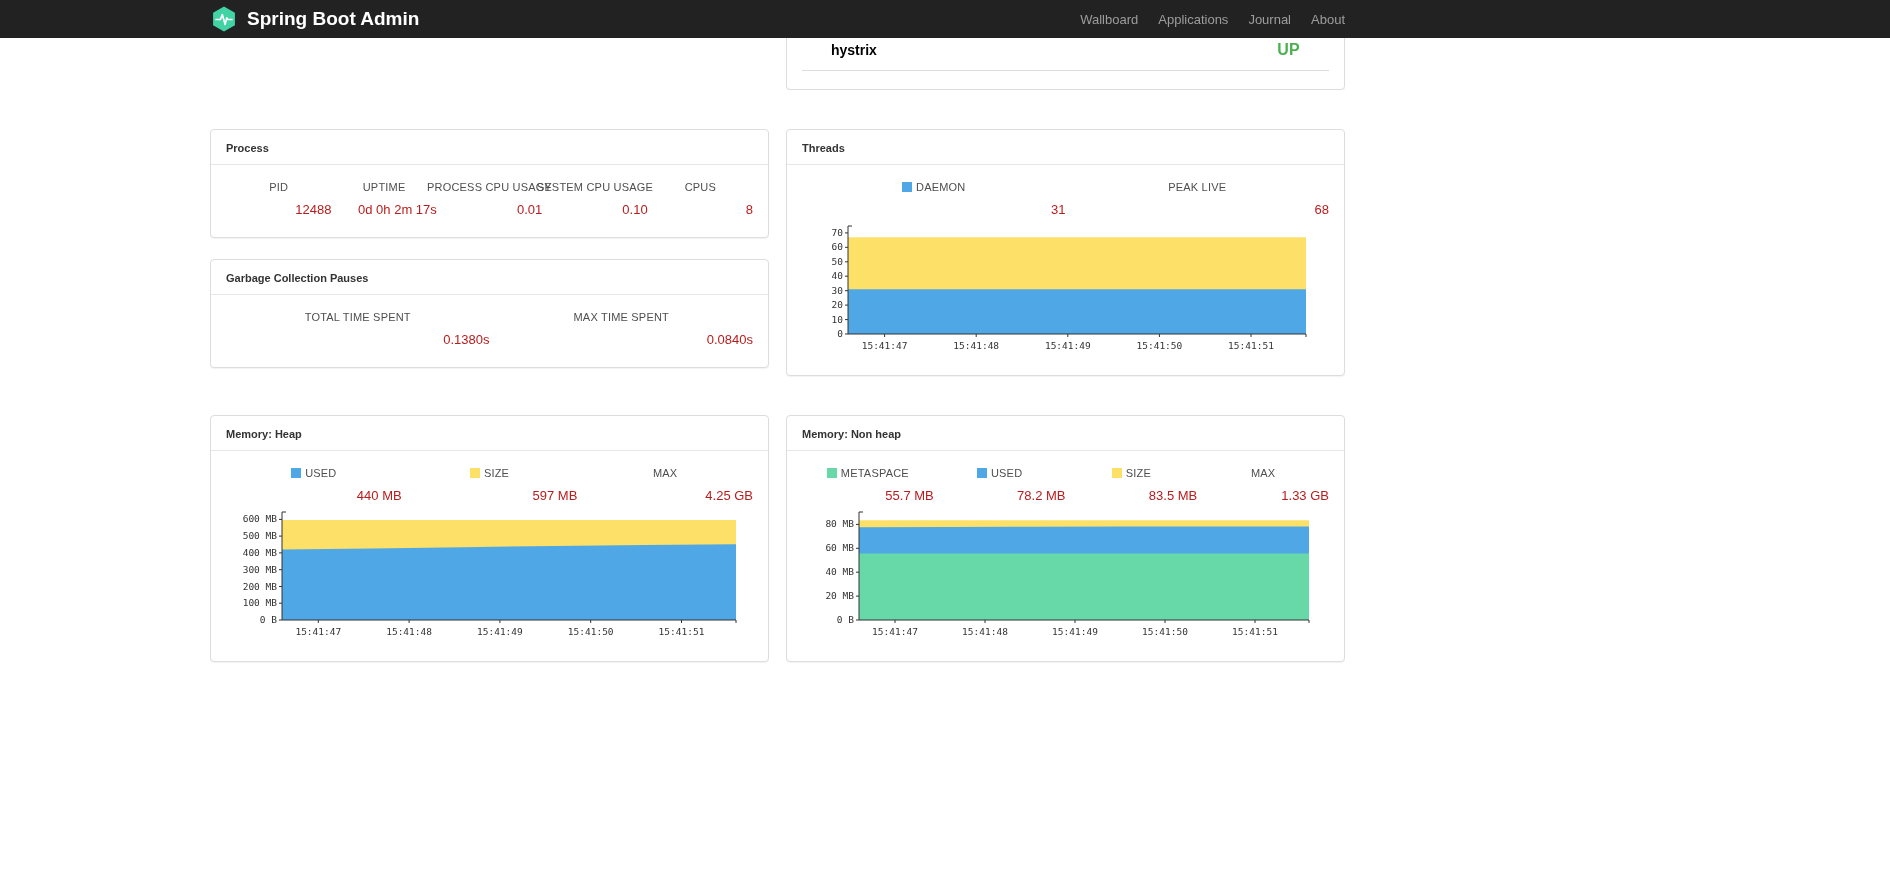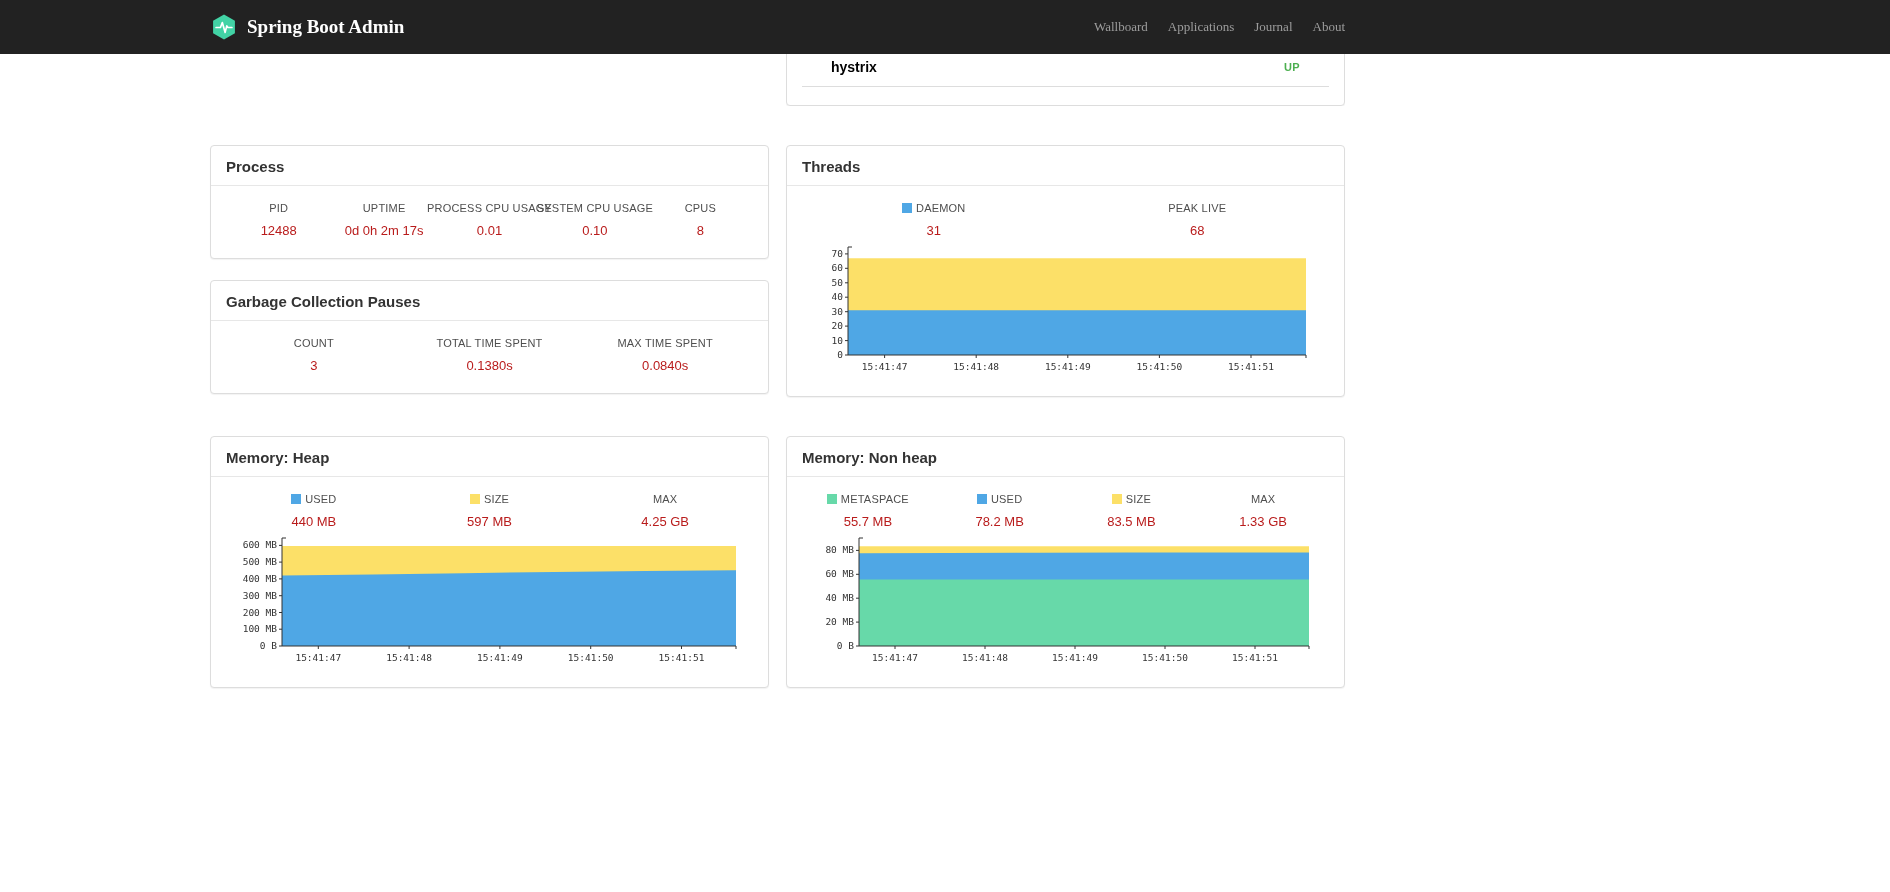--- a/index.html
+++ b/index.html
@@ -3,52 +3,52 @@
 <meta charset="utf-8">
 <title>Spring Boot Admin</title>
 <style>
   * { box-sizing: border-box; margin: 0; padding: 0; }
   html, body { background: #fff; }
   body {
     width: 1890px; height: 892px; overflow: hidden; position: relative;
     font-family: "Liberation Sans", "DejaVu Sans", sans-serif; color: #333;
   }
   
-  .navbar { height: 54px; background: #222; font-family: Liberation Serif, serif; }
+  .navbar { height: 38px; background: #222; }
   .navbar-inner {
     width: 1135px; margin-left: 210px; height: 100%;
     display: flex; align-items: center; justify-content: space-between;
   }
   .brand { display: flex; align-items: center; gap: 9px; color: #fff;
            font-size: 19px; font-weight: 700; cursor: pointer; white-space: nowrap; }
   .nav-links { display: flex; gap: 20px; }
   .nav-link { color: #9d9d9d; font-size: 13px; cursor: pointer; white-space: nowrap; }
   
   .container { width: 1135px; margin-left: 210px; }
   .grid { display: grid; grid-template-columns: 1fr 1fr; column-gap: 17px; row-gap: 39px; }
   .left-stack .panel + .panel { margin-top: 21px; }
   
   .panel { background: #fff; border: 1px solid #ddd; border-radius: 4px;
            box-shadow: 0 1px 1px rgba(0,0,0,.05); }
   .panel-heading { padding: 12px 15px 10px; border-bottom: 1px solid #e7e7e7;
-                   font-size: 15px; font-weight: 700; color: #333; }
+                   font-size: 11px; font-weight: 700; color: #333; }
   .panel-body { padding: 16px 15px 20px; }
   
   .cut-wrap { height: 52px; overflow: hidden; position: relative; }
   .apps-panel { position: absolute; bottom: 0; left: 0; right: 0;
                 border: 1px solid #ddd; border-radius: 4px; background: #fff; }
   .app-row { margin: 0 15px; padding: 10px 29px 11px;
              display: flex; justify-content: space-between; align-items: center;
              border-bottom: 1px solid #ddd; font-size: 14px; cursor: pointer; }
   .app-name { font-weight: 700; color: #000000; }
-  .app-status { font-weight: 700; font-size: 11px; letter-spacing: .3px; text-align: right; }
+  .app-status { font-weight: 700; font-size: 16px; letter-spacing: .3px; text-align: right; }
   .apps-pad { height: 18px; }
   
   .metrics { display: flex; text-align: center; }
-  .metric { flex: 1; min-width: 0; }
+  .metric { flex: 1; min-width: 0; text-align: right; }
   .metric-label { font-size: 11px; color: #4e4e4e; letter-spacing: .2px; margin-bottom: 9px;
                   display: flex; justify-content: center; align-items: center; gap: 4px;
                   white-space: nowrap; }
   .metric-value { font-size: 13px; color: #b91c1c; white-space: nowrap; }
   .swatch { width: 10px; height: 10px; display: inline-block; flex: none; }
   
   .chart { display: block; margin: 6px auto 0; }
   .tick { font-family: "DejaVu Sans Mono", monospace; font-size: 9.5px; fill: #333; }
 </style>
 </head>
@@ -112,24 +112,20 @@
               <div class="metric-value">8</div>
             </div>
           </div>
         </div>
       </div>
 
       <div class="panel">
         <div class="panel-heading">Garbage Collection Pauses</div>
         <div class="panel-body">
           <div class="metrics">
-            <div class="metric">
-              <div class="metric-label">COUNT</div>
-              <div class="metric-value">3</div>
-            </div>
             <div class="metric">
               <div class="metric-label">TOTAL TIME SPENT</div>
               <div class="metric-value">0.1380s</div>
             </div>
             <div class="metric">
               <div class="metric-label">MAX TIME SPENT</div>
               <div class="metric-value">0.0840s</div>
             </div>
           </div>
         </div>

